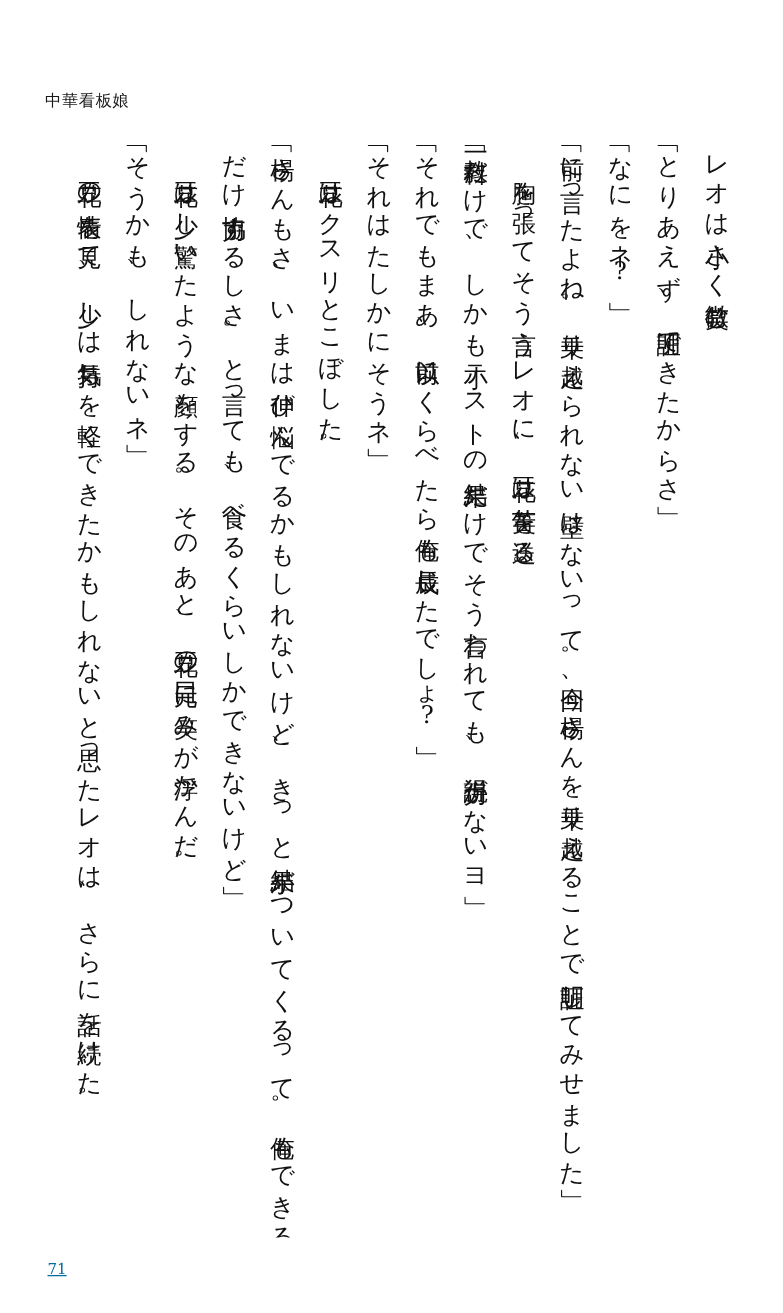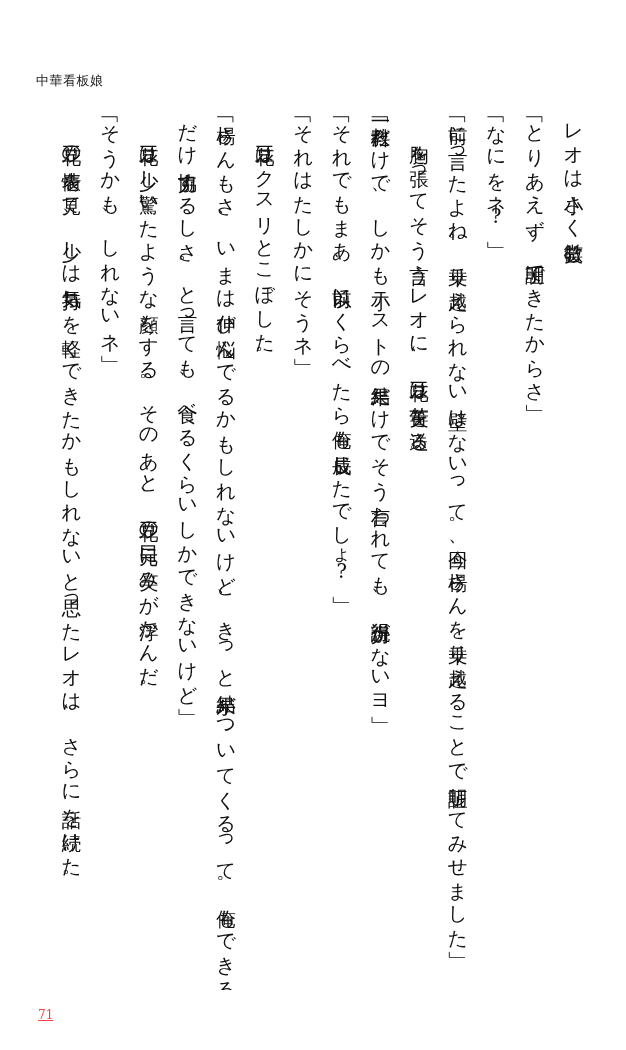--- a/index.html
+++ b/index.html
@@ -28,21 +28,21 @@
     font-size: 13px;
     letter-spacing: 0.5px;
     color: #1a1a1a;
     writing-mode: horizontal-tb;
   }
   .page-number {
     position: absolute;
     left: 38px;
     bottom: 28px;
     font-size: 12px;
-    color: #ef4444;
+    color: #0369a1;
     font-family: "DejaVu Serif", "Liberation Serif", serif;
     text-decoration: underline;
   }
   .body-text {
     position: absolute;
     top: 110px;
     right: 34px;
     width: 560px;
     height: 880px;
     writing-mode: vertical-rl;

